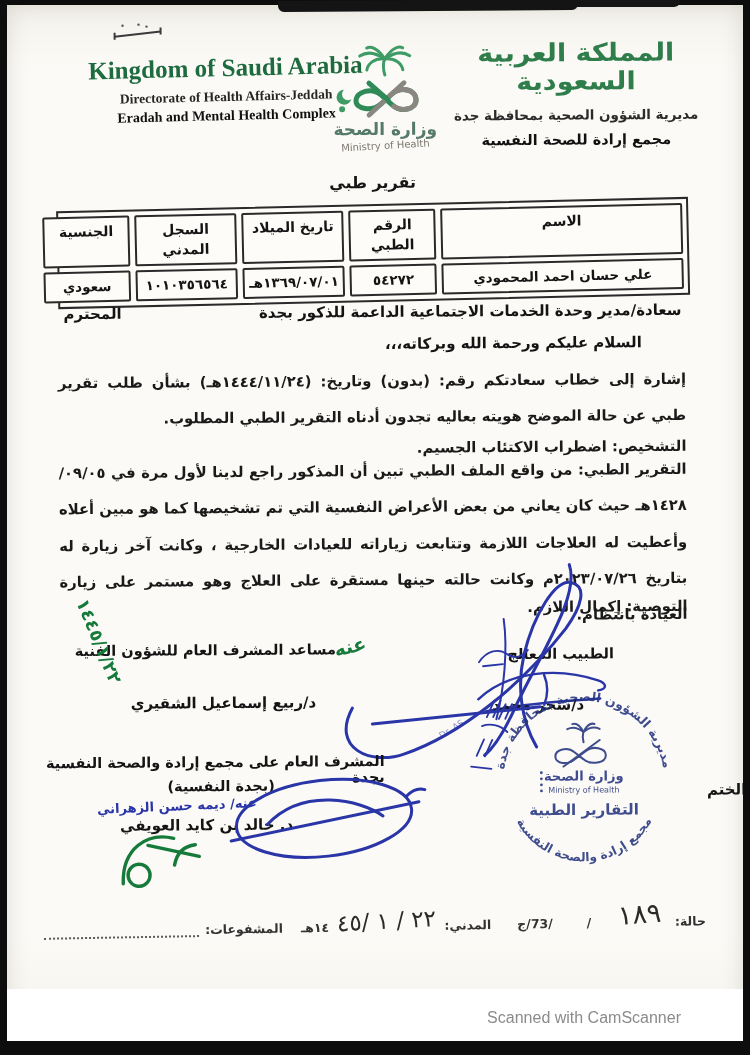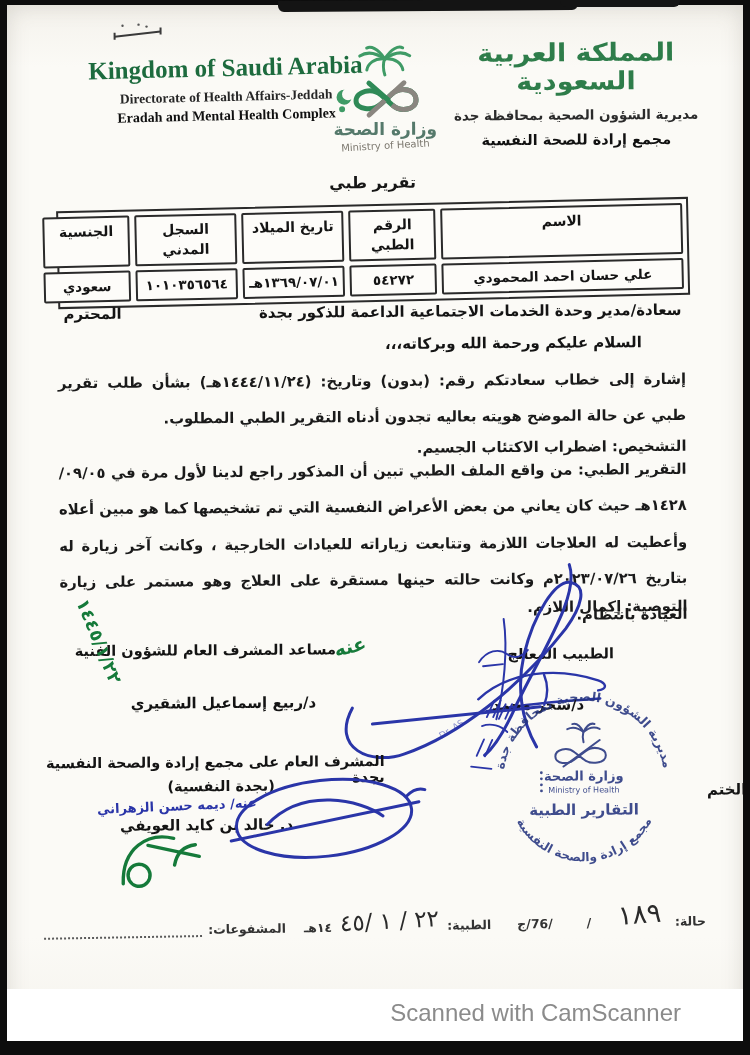--- a/index.html
+++ b/index.html
@@ -69,21 +69,21 @@
   
   .refline{
     position:absolute;right:40px;left:34px;top:898px;direction:rtl;
     display:flex;align-items:flex-end;color:#2e2e2e;transform:rotate(-0.6deg);
   }
   .refline .lbl{font-size:12.5px;font-weight:bold;color:#333;}
   .refline .hw{font-family:"DejaVu Sans",sans-serif;color:#2b2b2b;}
   .dotline{flex:1;border-bottom:2px dotted #5a5a5a;height:14px;margin-right:6px;}
 
   .camstrip{position:absolute;left:0;bottom:0;width:100%;height:52px;background:#fff;}
-  .camtext{position:absolute;right:62px;bottom:14px;font-family:"Liberation Sans",sans-serif;font-size:24px;color:#8b8b8b;direction:ltr;}
+  .camtext{position:absolute;right:62px;bottom:14px;font-family:"Liberation Sans",sans-serif;font-size:16px;color:#8b8b8b;direction:ltr;}
 </style>
 </head>
 <body>
 
 <div class="page">
   <div class="tilt">
 
     <svg class="scribble" style="left:105px;top:16px;width:70px;height:22px;" viewBox="0 0 70 22">
       <path d="M6 14 L52 9" stroke="#3a3a3a" stroke-width="2" fill="none"></path>
       <path d="M6 10 L6 17 M52 5 L52 12" stroke="#3a3a3a" stroke-width="2" fill="none"></path>
@@ -238,22 +238,22 @@
           <circle cx="58" cy="108" r="1.4"></circle>
           <circle cx="58" cy="114" r="1.4"></circle>
       </g>
     </svg>
     <div class="khatm">الختم</div>
 
     <div class="refline">
       <span class="lbl">حالة:</span>
       <span class="hw" style="font-size:27px;letter-spacing:10px;margin:0 14px 0 26px;transform:rotate(-3deg);">١٨٩</span>
       <span class="lbl" style="margin-left:34px;">/</span>
-      <span class="lbl" style="margin-left:26px;">/76/ج</span>
-      <span class="lbl">الطبية:</span>
+      <span class="lbl" style="margin-left:26px;">/73/ج</span>
+      <span class="lbl">المدني:</span>
       <span class="hw" style="font-size:23px;margin:0 8px;transform:rotate(-2deg);">٢٢ / ١ /٤٥</span>
       <span class="lbl">١٤هـ</span>
       <span class="lbl" style="margin-right:18px;">المشفوعات:</span>
       <span class="dotline"></span>
     </div>
 
   </div>
 
   <div class="camstrip">
     <div class="camtext">Scanned with CamScanner</div>

